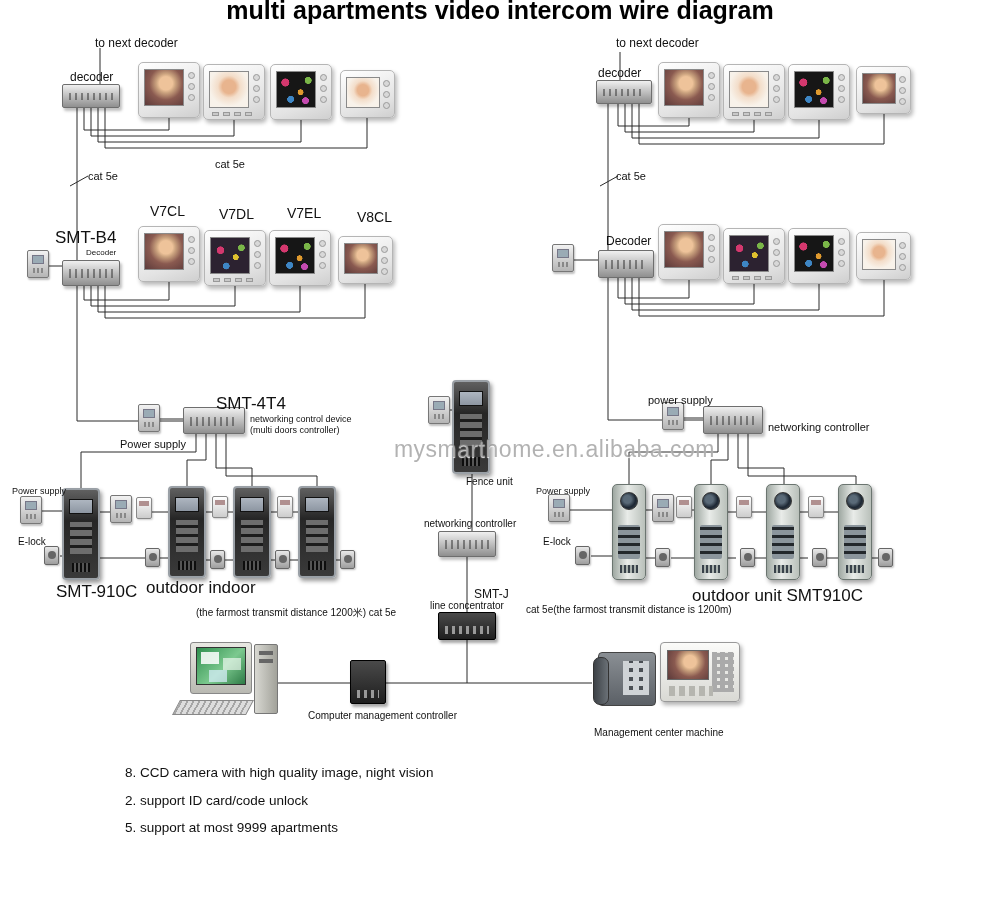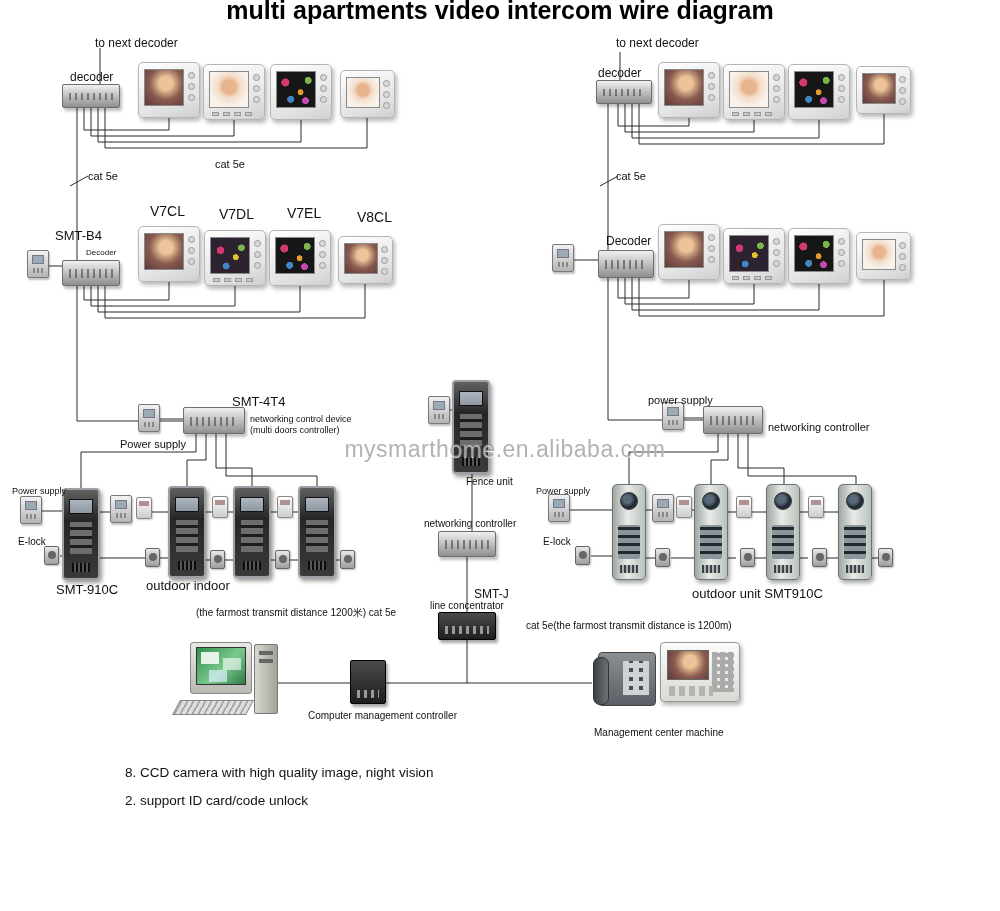--- a/index.html
+++ b/index.html
@@ -1,21 +1,21 @@
 <!DOCTYPE html>
 <html><head>
 <meta charset="utf-8">
 <style>
   * { margin:0; padding:0; box-sizing:border-box; }
   body { background:#fff; font-family:"Liberation Sans", sans-serif; }
   .canvas { position:relative; width:1000px; height:911px; background:#fff; overflow:hidden; }
   .wires { position:absolute; left:0; top:0; width:1000px; height:911px; z-index:1; }
   .lbl { position:absolute; z-index:3; color:#111; font-size:11px; white-space:nowrap; }
   .title { position:absolute; top:-4px; left:0; width:100%; text-align:center; font-size:25px; font-weight:bold; color:#000; z-index:3; }
-  .watermark { position:absolute; left:295px; top:436px; width:420px; text-align:center; font-size:23px;
+  .watermark { position:absolute; left:295px; top:436px; width:420px; text-align:right; font-size:23px;
                color:rgba(122,122,122,.58); z-index:4; letter-spacing:.5px; text-shadow:0 1px 1px rgba(255,255,255,.9); }
 
   
   .gbox { position:absolute; z-index:2; background:linear-gradient(180deg,#f0f0f0 0%,#c9c9c9 40%,#8f8f8f 100%);
           border:1px solid #6e6e6e; border-radius:2px; box-shadow:2px 3px 3px rgba(0,0,0,.25); }
   .gbox:after { content:""; position:absolute; left:6px; right:6px; top:35%; height:35%;
           background:repeating-linear-gradient(90deg, rgba(60,60,60,.55) 0 2px, transparent 2px 6px); }
   
   .dbox { position:absolute; z-index:2; background:linear-gradient(180deg,#4a4a4a,#1e1e1e);
           border:1px solid #000; border-radius:2px; box-shadow:2px 3px 3px rgba(0,0,0,.35); }
@@ -108,21 +108,21 @@
   .console .cscreen { position:absolute; left:6px; top:7px; width:42px; height:30px; border:1px solid #666; }
   .console .cpad { position:absolute; right:5px; top:9px; width:22px; height:40px; background-color:#e8e8e4;
           background-image:repeating-linear-gradient(0deg,#aaa 0 4px, transparent 4px 7px),
                            repeating-linear-gradient(90deg,#aaa 0 5px, transparent 5px 8px); }
   .console .cbtns { position:absolute; left:8px; bottom:5px; width:44px; height:10px;
           background:repeating-linear-gradient(90deg,#b5b5af 0 6px, transparent 6px 10px); }
 
   .notes { position:absolute; left:125px; top:765px; z-index:3; font-size:13.5px; color:#111; }
   .notes div { margin-bottom:12.5px; }
   .f8  { font-size:8px; }  .f9  { font-size:9px; }  .f10 { font-size:10px; }
-  .f12 { font-size:12px; } .f13 { font-size:13px; } .f14 { font-size:14px; }
+  .f12 { font-size:12px; } .f13 { font-size:17px; } .f14 { font-size:14px; }
 </style>
 </head>
 <body>
 
 <div class="canvas">
 
   <div class="title">multi apartments video intercom wire diagram</div>
 
   <svg class="wires" viewBox="0 0 1000 911">
     <path fill="none" stroke="#2b2b2b" stroke-width="1" d="
@@ -233,21 +233,21 @@
   </div>
   <div class="monitor sm" style="left:338px;top:236px">
     <div class="screen scr-portrait"></div>
     <div class="btns">
         <i></i>
         <i></i>
         <i></i>
       </div>
   </div>
 
-  <div class="lbl f13" style="left:232px;top:394px">SMT-4T4</div>
+  <div class="lbl f13" style="left:216px;top:394px">SMT-4T4</div>
   <div class="psu" style="left:138px;top:404px"></div>
   <div class="gbox" style="left:183px;top:407px;width:62px;height:27px"></div>
   <div class="lbl f9" style="left:250px;top:414px">networking control device</div>
   <div class="lbl f9" style="left:250px;top:425px">(multi doors controller)</div>
   <div class="lbl" style="left:120px;top:438px">Power supply</div>
 
   <div class="lbl f9" style="left:12px;top:486px">Power supply</div>
   <div class="psu" style="left:20px;top:496px"></div>
   <div class="lbl f10" style="left:18px;top:536px">E-lock</div>
   <div class="lock" style="left:44px;top:546px"></div>
@@ -444,22 +444,23 @@
   <div class="lock" style="left:812px;top:548px"></div>
 
   <div class="odu2" style="left:838px;top:484px">
     <div class="cam"></div>
     <div class="pad2"></div>
     <div class="spk2"></div>
   </div>
   <div class="lock" style="left:878px;top:548px"></div>
 
   <div class="lbl f13" style="left:692px;top:586px">outdoor unit SMT910C</div>
-  <div class="lbl f10" style="left:526px;top:620px">cat 5e(the farmost transmit distance is 1200m)</div>
+  <div class="lbl f10" style="left:526px;top:604px">cat 5e(the farmost transmit distance is 1200m)</div>
 
   <div class="watermark">mysmarthome.en.alibaba.com</div>
 
   <div class="notes">
     <div>8. CCD camera with high quality image, night vision</div>
     <div>2. support ID card/code unlock</div>
+    <div>5. support at most 9999 apartments</div>
   </div>
 
 </div>
 
 </body></html>

